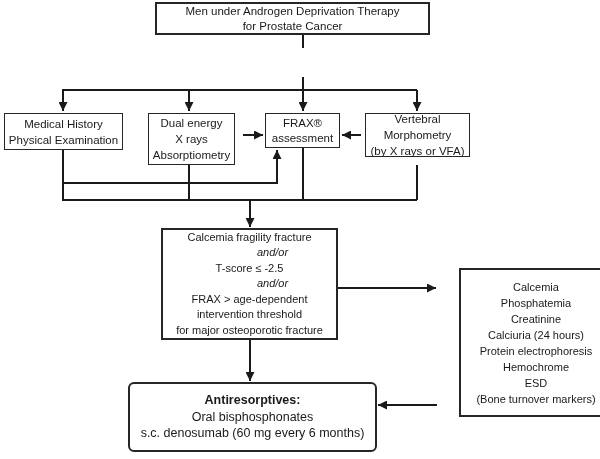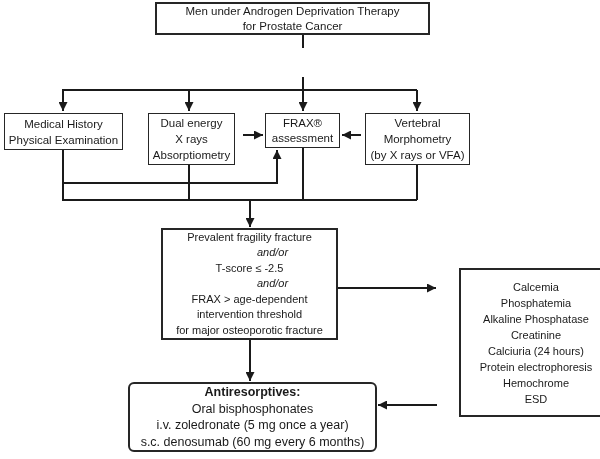--- a/index.html
+++ b/index.html
@@ -34,21 +34,21 @@
   }
   .ln { white-space: nowrap; }
   .it { font-style: italic; margin-left: 46px; }
   .bold { font-weight: bold; }
 
   .population  { left: 155px; top: 2px;   width: 275px; height: 33px; border-width: 2px; line-height: 15px; }
   .baseline    { left: 3px;   top: 48px;  width: 594px; height: 29px; font-size: 11px; }
   .medical     { left: 4px;   top: 113px; width: 119px; height: 37px; }
   .dxa         { left: 141px; top: 113px; width: 87px;  height: 52px; margin-left: 7px; }
   .frax        { left: 265px; top: 113px; width: 75px;  height: 35px; line-height: 15px; text-align: right; }
-  .vertebral   { left: 365px; top: 113px; width: 105px; height: 52px; }
+  .vertebral   { left: 365px; top: 113px; width: 105px; height: 44px; }
   .criteria    { left: 161px; top: 228px; width: 177px; height: 112px; border-width: 2px; font-size: 11px; line-height: 15.4px; }
   .labs        { left: 437px; top: 268px; width: 154px; height: 149px; border-width: 2px; font-size: 11px; line-height: 16px; margin-left: 22px; }
   .treatment   { left: 128px; top: 382px; width: 249px; height: 70px; border-width: 2px; font-size: 12.5px; line-height: 16.5px; border-radius: 6px; }
 </style>
 </head>
 <body>
 
 <div class="stage">
 
   <svg class="connectors" viewBox="0 0 600 459" xmlns="http://www.w3.org/2000/svg">
@@ -101,40 +101,39 @@
     <div class="ln">assessment</div>
   </div>
 
   <div class="box vertebral">
     <div class="ln">Vertebral</div>
     <div class="ln">Morphometry</div>
     <div class="ln">(by X rays or VFA)</div>
   </div>
 
   <div class="box criteria">
-    <div class="ln">Prevalent fragility fracture</div>
+    <div class="ln">Calcemia fragility fracture</div>
     <div class="ln it">and/or</div>
     <div class="ln">T-score ≤ -2.5</div>
     <div class="ln it">and/or</div>
     <div class="ln">FRAX &gt; age-dependent</div>
     <div class="ln">intervention threshold</div>
     <div class="ln">for major osteoporotic fracture</div>
   </div>
 
   <div class="box labs">
     <div class="ln">Calcemia</div>
     <div class="ln">Phosphatemia</div>
-    <div class="ln">Alkaline Phosphatase</div>
     <div class="ln">Creatinine</div>
     <div class="ln">Calciuria (24 hours)</div>
     <div class="ln">Protein electrophoresis</div>
     <div class="ln">Hemochrome</div>
     <div class="ln">ESD</div>
+    <div class="ln">(Bone turnover markers)</div>
   </div>
 
   <div class="box treatment">
     <div class="ln bold">Antiresorptives:</div>
     <div class="ln">Oral bisphosphonates</div>
-    <div class="ln">i.v. zoledronate (5 mg once a year)</div>
     <div class="ln">s.c. denosumab (60 mg every 6 months)</div>
   </div>
 
 </div>
 
 </body></html>

